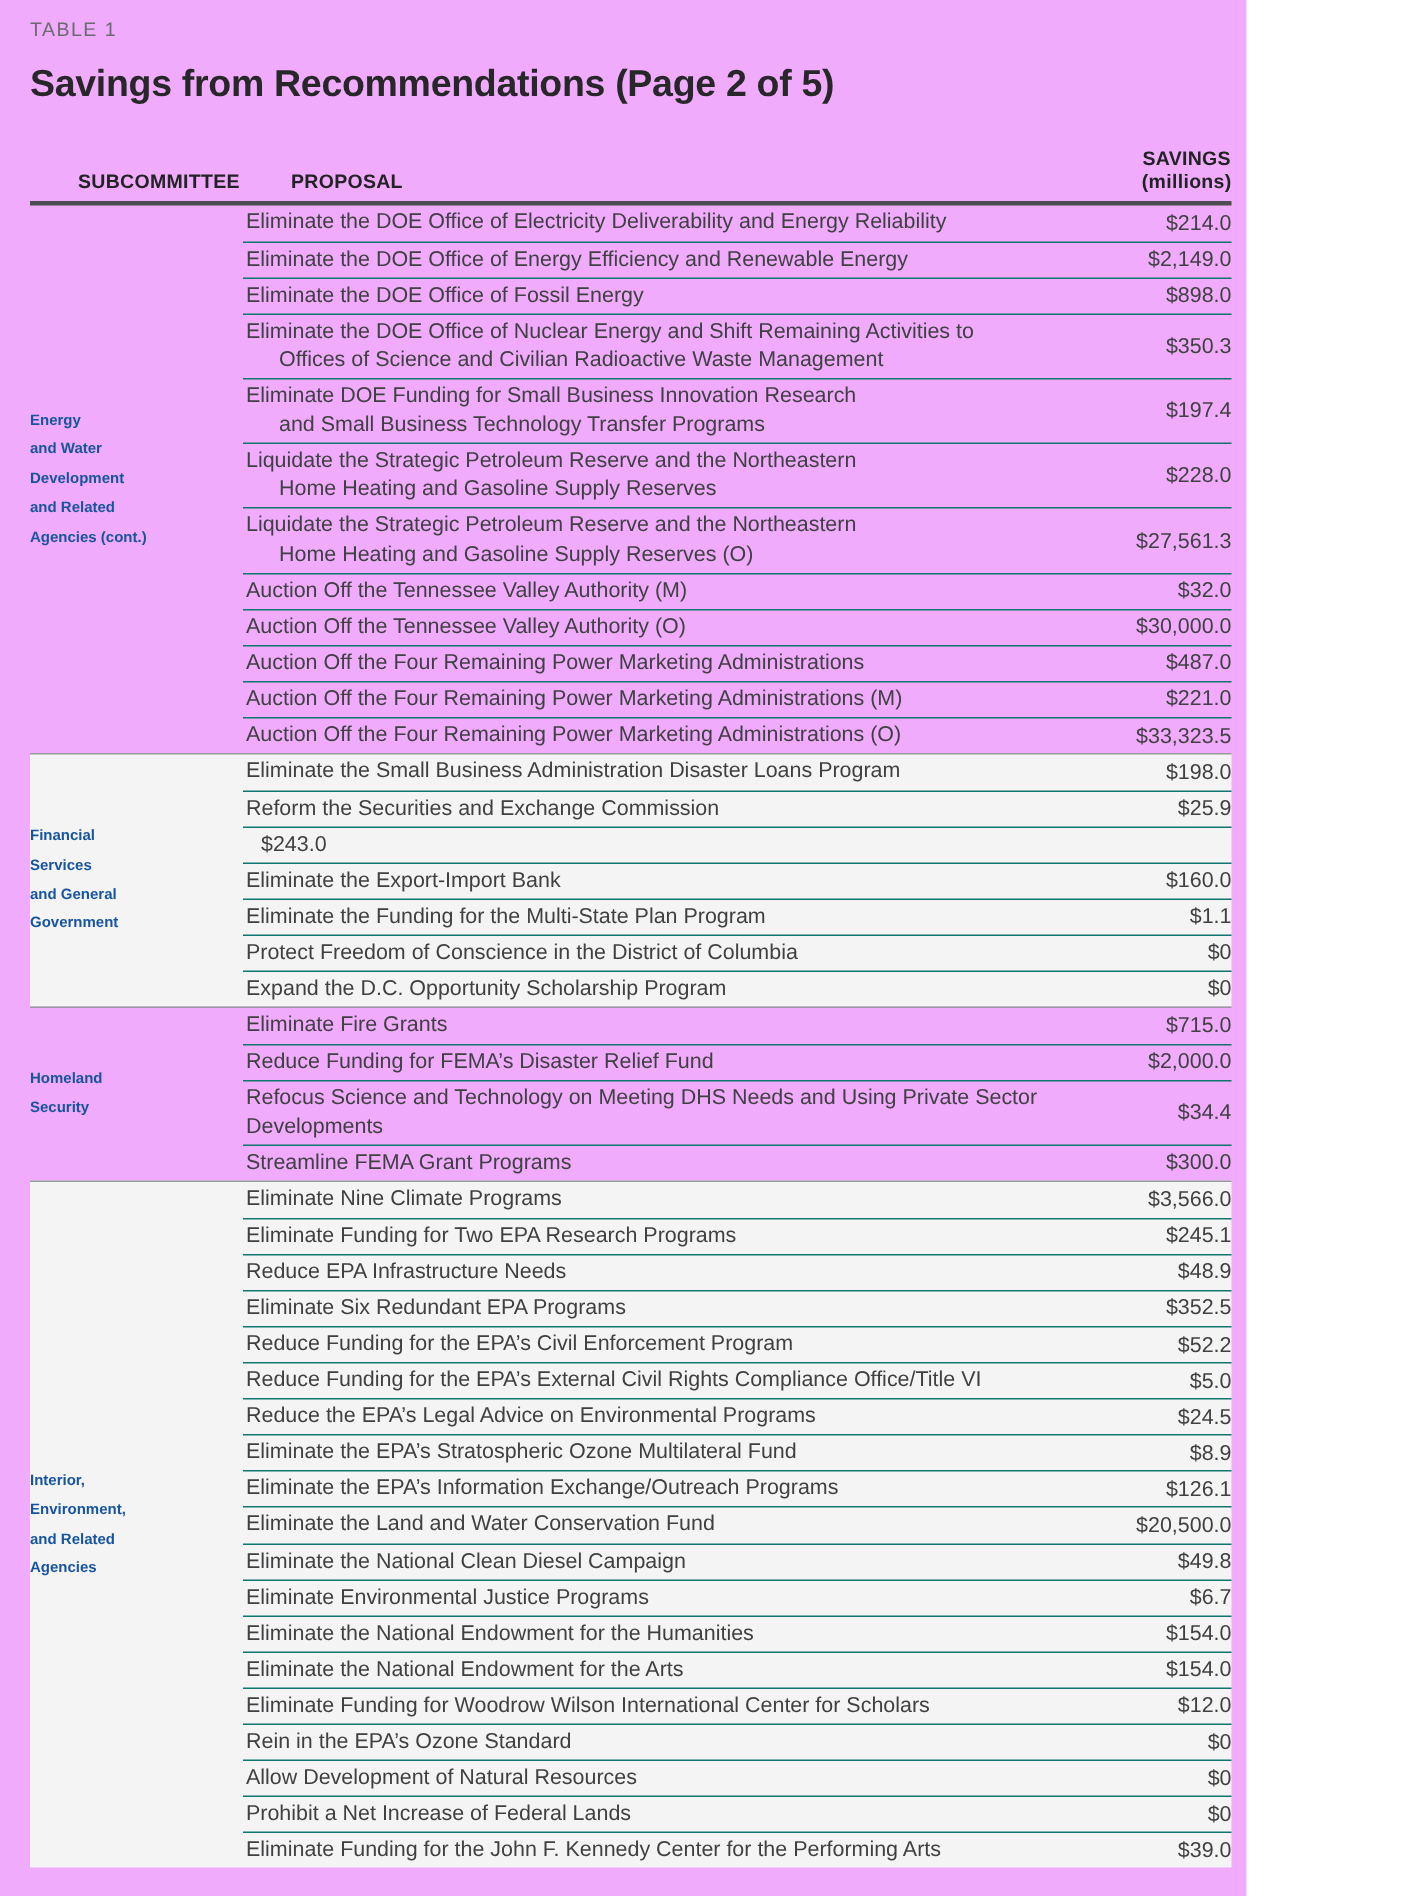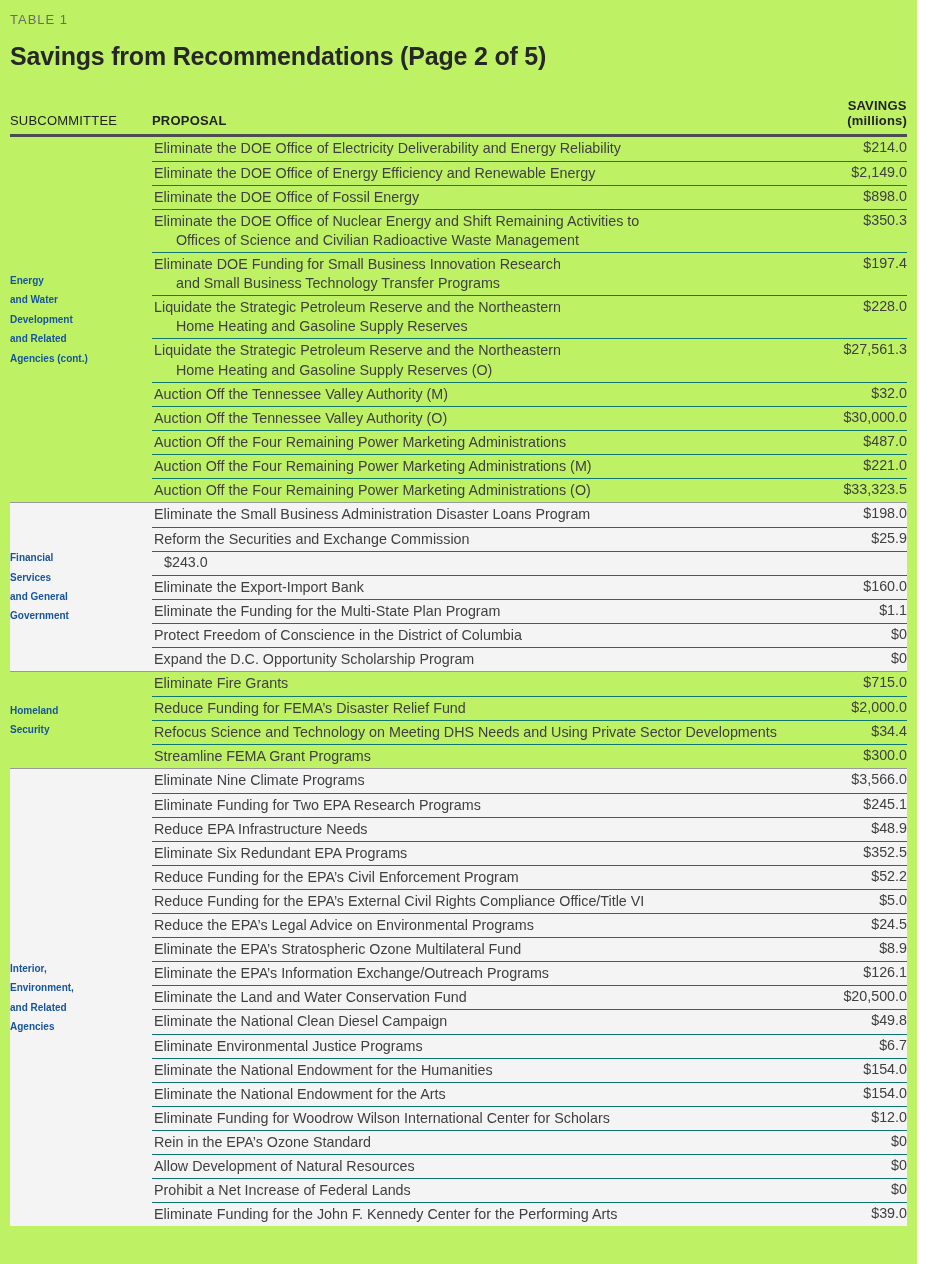--- a/index.html
+++ b/index.html
@@ -1,36 +1,36 @@
 <!DOCTYPE html>
 <html><head>
 <meta charset="utf-8">
 <style>
   html,body{margin:0;padding:0;background:#ffffff;}
   body{font-family:"Liberation Sans",sans-serif;color:#404042;-webkit-font-smoothing:antialiased;}
-  .page{width:917px;height:1264px;box-sizing:border-box;padding:10px 10px 0 10px;background:#bef264;overflow:hidden;}
+  .page{width:831px;height:1264px;box-sizing:border-box;padding:10px 10px 0 20px;background:#f0abfc;overflow:hidden;}
 
   .table-label{font-size:13px;letter-spacing:1px;color:#6a6b6d;margin-top:2px;}
   .title{font-size:25px;font-weight:bold;color:#272628;margin:15px 0 0 0;letter-spacing:-0.2px;}
 
   .col-headers{display:flex;align-items:flex-end;border-bottom:3px solid #4c4d50;padding-bottom:6px;margin-top:27px;}
-  .ch-sub{width:142px;flex-shrink:0;font-weight:normal;font-size:13px;color:#232224;letter-spacing:0.2px;}
+  .ch-sub{width:142px;flex-shrink:0;font-weight:bold;font-size:13px;color:#232224;letter-spacing:0.2px;margin-left:32px;}
   .ch-prop{flex:1;font-weight:bold;font-size:13px;color:#232224;letter-spacing:0.2px;}
   .ch-savings{text-align:center;font-weight:bold;font-size:13px;color:#232224;line-height:15px;letter-spacing:0.2px;}
 
   .section{display:flex;}
   .section.shaded{background:#f4f4f4;}
   .section + .section{border-top:1px solid #97999c;}
 
   .sub-label{width:142px;flex-shrink:0;display:flex;align-items:center;white-space:pre-line;
              color:#17549e;font-weight:bold;font-size:10px;line-height:19.4px;
              box-sizing:border-box;padding:3px 6px 3px 0;}
 
   .rows{flex:1;display:flex;flex-direction:column;}
-  .row{display:flex;align-items:flex-start;min-height:23.7px;box-sizing:border-box;padding:2px 0;}
+  .row{display:flex;align-items:center;min-height:23.7px;box-sizing:border-box;padding:2px 0;}
   .row + .row{border-top:1px solid #0f766e;}
   .proposal{flex:1;font-size:14.3px;line-height:19.1px;color:#404042;padding-left:2px;}
   .cont-line{padding-left:22px;}
   .savings{font-size:14.3px;color:#404042;text-align:right;white-space:nowrap;padding-left:12px;}
 
   .footnote{margin-top:36px;font-size:13.5px;color:#414042;white-space:pre-wrap;}
 </style>
 </head>
 <body>
 

